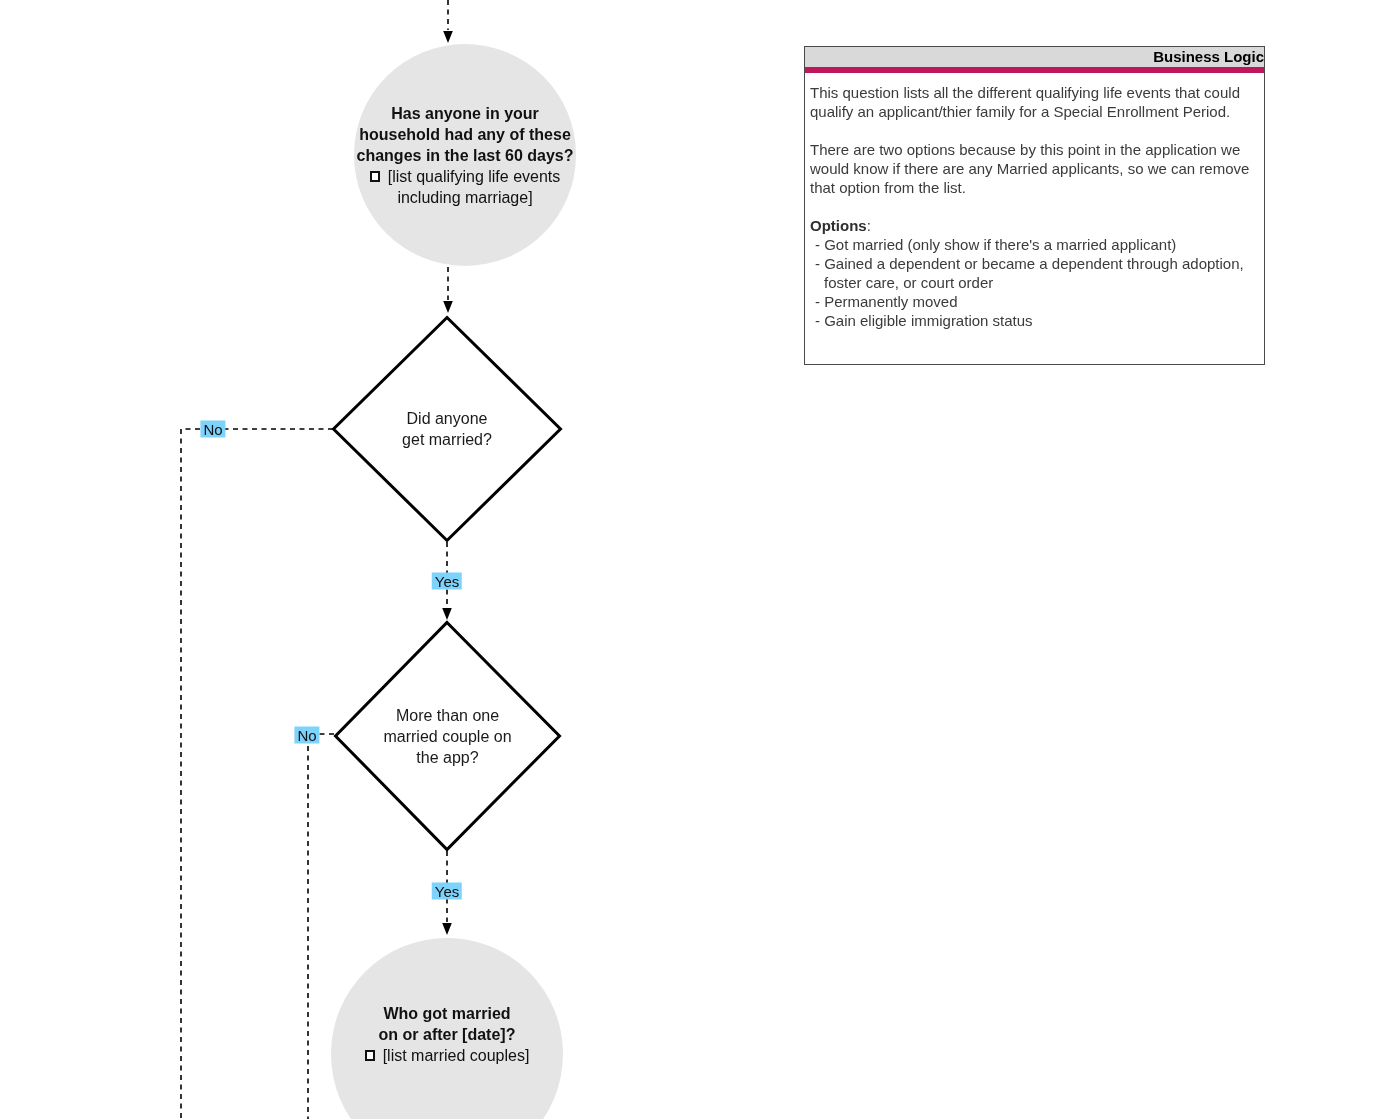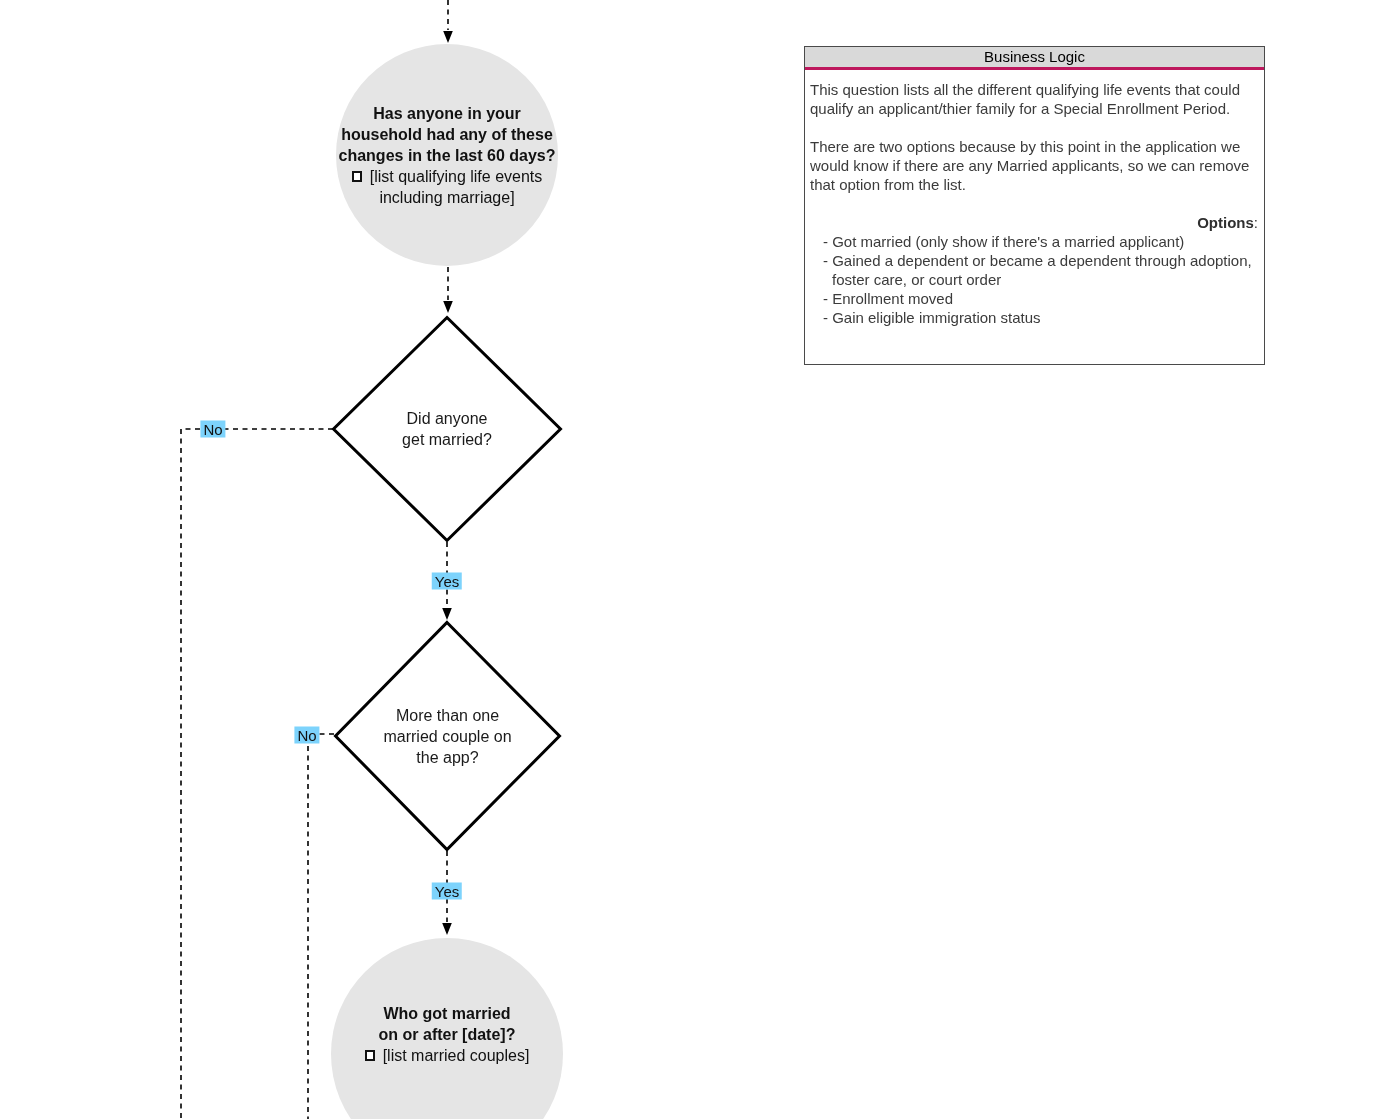--- a/index.html
+++ b/index.html
@@ -28,21 +28,21 @@
     display: flex;
     flex-direction: column;
     align-items: center;
     justify-content: center;
     text-align: center;
     font-size: 16px;
     line-height: 21px;
     color: #111111;
     z-index: 1;
   }
-  #circle-start { left: 336px; top: 44px;  width: 222px; height: 222px; justify-content: center; }
+  #circle-start { left: 354px; top: 44px;  width: 222px; height: 222px; justify-content: center; }
   #circle-who   { left: 331px; top: 938px; width: 232px; height: 232px; padding-bottom: 40px; box-sizing: border-box; }
 
   .node-line  { display: block; }
   .node-bold  { font-weight: bold; }
 
   .checkbox-bullet {
     display: inline-block;
     width: 6px; height: 7px;
     border: 2px solid #111111;
     background: #ffffff;
@@ -88,38 +88,38 @@
     position: absolute;
     left: 804px; top: 46px;
     width: 461px; height: 319px;
     box-sizing: border-box;
     background: #ffffff;
     border: 1px solid #4a4a4a;
     z-index: 1;
   }
   .bl-header {
     background: #d9d9d9;
-    border-bottom: 3px solid #be185d;
-    text-align: center;
-    font-weight: normal;
+    border-bottom: 6px solid #be185d;
+    text-align: right;
+    font-weight: bold;
     font-size: 15px;
     line-height: 20px;
     color: #000000;
   }
   .bl-body {
     padding: 6px 6px 8px 5px;
     font-size: 15px;
     line-height: 19px;
     color: #3b3b3b;
   }
   .bl-body p { margin: 4px 0 19px 0; }
-  .bl-options-head { font-weight: normal; text-align: right; }
+  .bl-options-head { font-weight: normal; }
   .bl-options-head .bold { font-weight: bold; color: #2f2f2f; }
   .bl-options-list { margin: 0; padding: 0; list-style: none; }
-  .bl-options-list li { padding-left: 14px; text-indent: -9px; margin-left: 8px; }
+  .bl-options-list li { padding-left: 14px; text-indent: -9px; }
 </style>
 </head>
 <body>
 
 <div class="canvas">
 
   <svg class="connectors" viewBox="0 0 1400 1119" xmlns="http://www.w3.org/2000/svg">
     <g stroke="#000000" stroke-width="1.6" stroke-dasharray="5 4.5" fill="none">
       <line x1="448" y1="0" x2="448" y2="30"></line>
       <line x1="448" y1="267" x2="448" y2="300"></line>
@@ -180,19 +180,19 @@
 
   <div class="bl-box">
     <div class="bl-header">Business Logic</div>
     <div class="bl-body">
       <p>This question lists all the different qualifying life events that could qualify an applicant/thier family for a Special Enrollment Period.</p>
       <p>There are two options because by this point in the application we would know if there are any Married applicants, so we can remove that option from the list.</p>
       <div class="bl-options-head"><span class="bold">Options</span><span>:</span></div>
       <ul class="bl-options-list">
         <li>- Got married (only show if there's a married applicant)</li>
         <li>- Gained a dependent or became a dependent through adoption, foster care, or court order</li>
-        <li>- Enrollment moved</li>
+        <li>- Permanently moved</li>
         <li>- Gain eligible immigration status</li>
       </ul>
     </div>
   </div>
 
 </div>
 
 </body></html>

